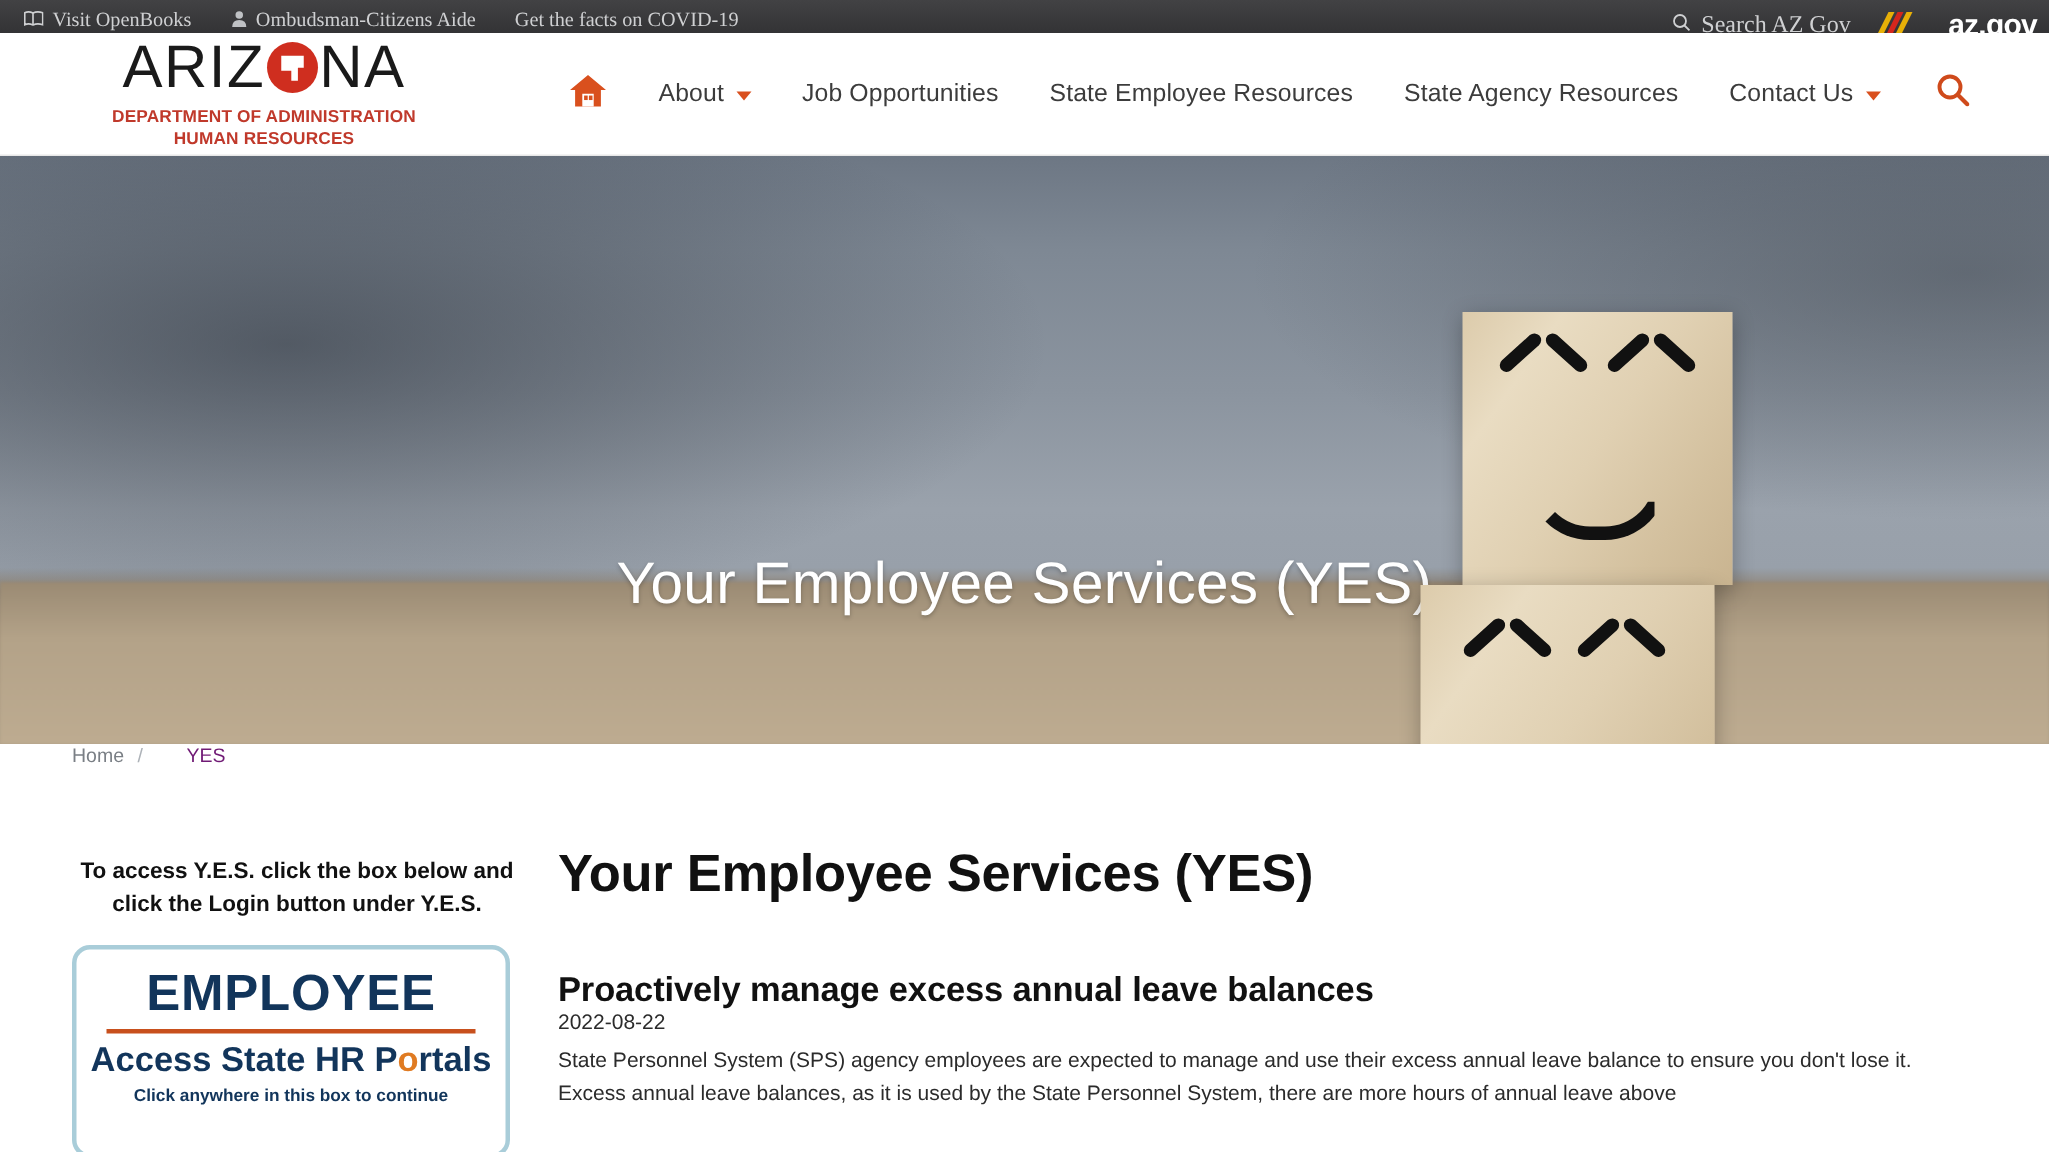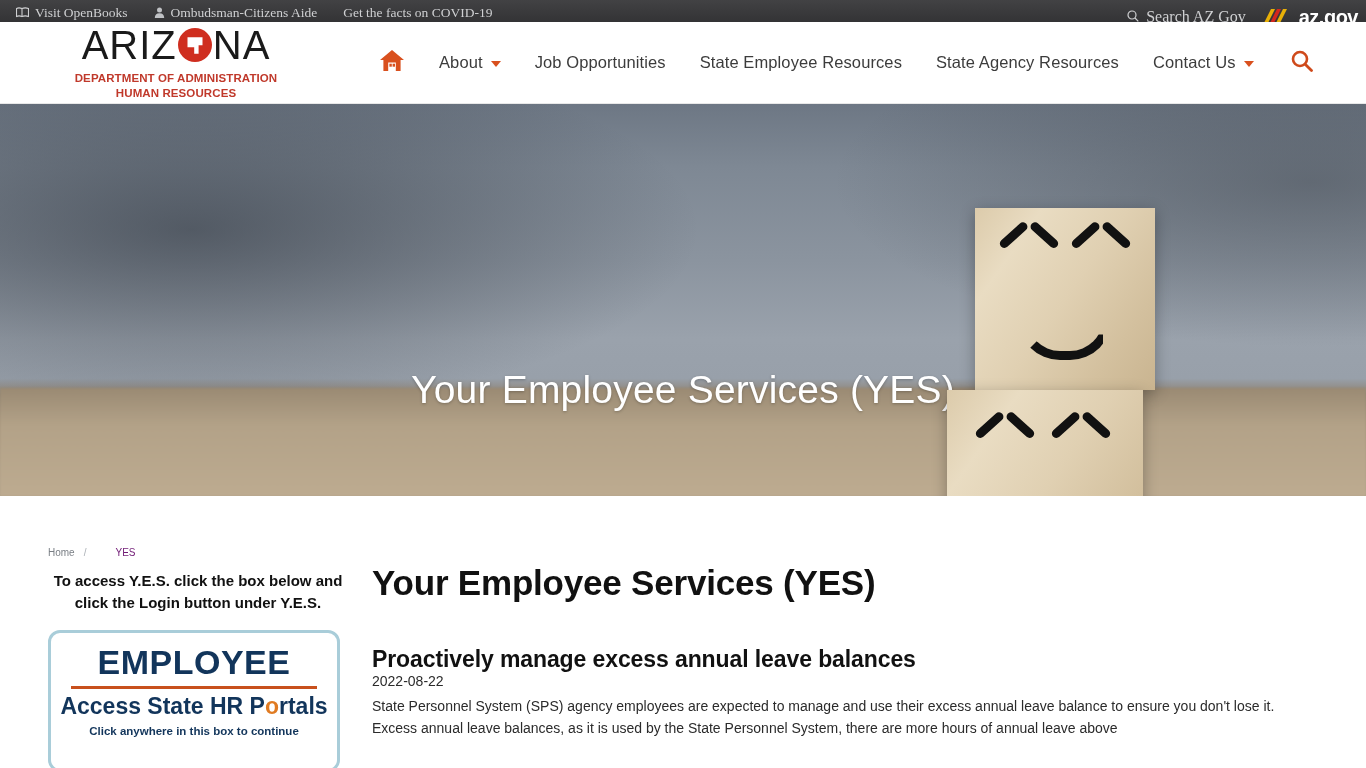--- a/index.html
+++ b/index.html
@@ -47,21 +47,21 @@
     align-items: center;
     gap: 18px;
   }
   .tb-search {
     display:flex; align-items:center; gap:7px;
     color:#cfd0d2; font-size:16px;
     font-family:"Liberation Serif", serif;
     white-space:nowrap; position:relative; top:6px;
   }
   .azgov {
-    display:flex; align-items:center; gap:9px;
+    display:flex; align-items:center; gap:21px;
     position:relative; top:6px; padding-right:8px;
   }
   .azgov-word {
     color:#fff; font-size:20px; font-weight:bold;
     letter-spacing:-0.5px; line-height:1;
     font-family:"Liberation Sans", sans-serif;
   }
 
   
   .header {
@@ -185,23 +185,23 @@
     border:9px solid #111;
     border-top-color:transparent;
     border-left-color:transparent;
     border-right-color:transparent;
     border-radius:0 0 60px 60px;
   }
 
   
   .crumbs {
     height: 62px;
-    display:flex; align-items:flex-end;
+    display:flex; align-items:flex-start;
     padding-left: 48px;
-    font-size:10px;
+    font-size:13px;
     gap:9px;
   }
   .crumb-home { color:#7a7f85; }
   .crumb-sep { color:#adb2b8; }
   .crumb-cur { color:#701a75;margin-left:20px; }
 
   
   .content {
     display:flex;
     padding-left:48px;

